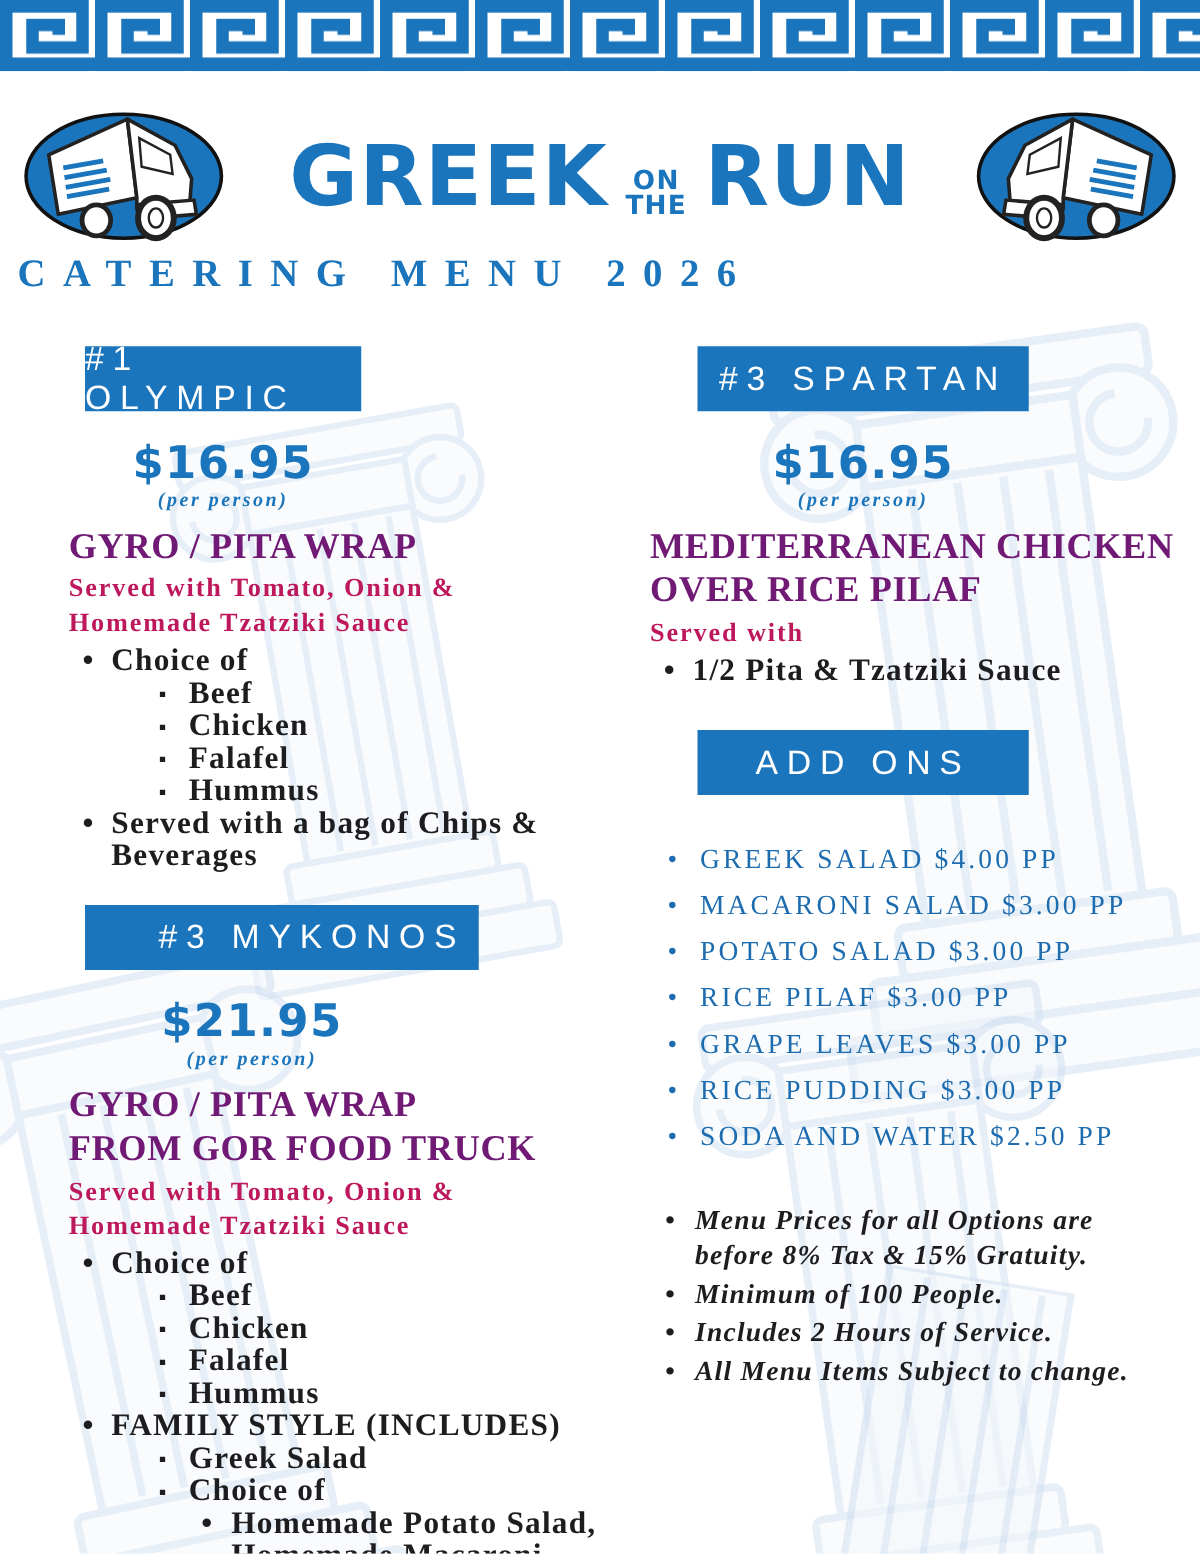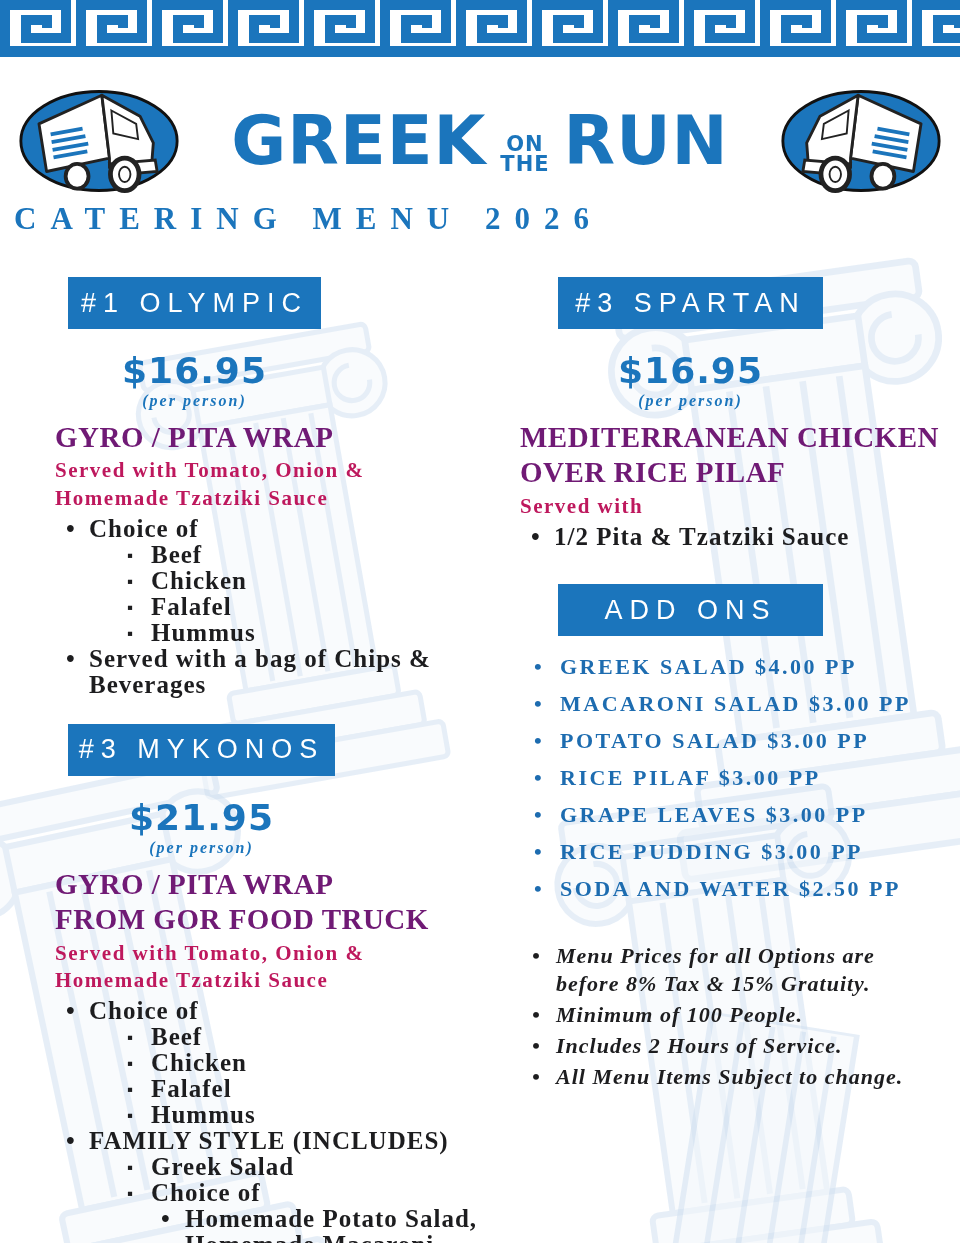--- a/index.html
+++ b/index.html
@@ -26,21 +26,21 @@
   .subtitle{text-align:left;color:#1b75bc;
             font-family:"Liberation Serif",serif;font-weight:700;
             font-size:31px;letter-spacing:14px;text-indent:14px;}
 
   
   .menu-grid{display:grid;grid-template-columns:425px 420px;column-gap:40px;
              padding-left:55px;margin-top:40px;}
   .pkg-head{background:#1b75bc;color:#fff;display:flex;align-items:center;justify-content:center;
             font-family:"Liberation Sans",sans-serif;font-weight:400;
             font-size:27px;letter-spacing:7px;height:52px;}
-  .w-olympic{width:253px;margin-left:13px;}
+  .w-olympic{width:221px;margin-left:13px;}
   .w-mykonos{width:267px;margin-left:13px;}
   .w-right{width:265px;margin-left:38px;}
   .price-wrap{text-align:center;margin-top:24px;}
   .price{color:#1b75bc;font-family:"DejaVu Sans",sans-serif;font-weight:800;
          font-size:36px;letter-spacing:1px;line-height:1;}
   .price-note{color:#1b75bc;font-style:italic;font-weight:700;
               font-size:16px;letter-spacing:2px;margin-top:3px;}
   .pkg-title{color:#701a75;font-weight:700;font-size:29px;line-height:1.22;
              margin-top:10px;letter-spacing:.5px;}
   .pkg-desc{color:#be185d;font-weight:700;font-size:21px;
@@ -50,25 +50,25 @@
                color:#1d1d1f;font-weight:700;font-size:25px;letter-spacing:1px;}
   ul.menu-list li{position:relative;line-height:26px;margin:0;}
   li.l1{padding-left:34px;}
   li.l1::before{content:"\2022";position:absolute;left:11px;}
   li.l2{padding-left:96px;}
   li.l2::before{content:"\25AA";position:absolute;left:72px;font-size:17px;top:1px;}
   li.l3{padding-left:130px;max-width:300px;}
   li.l3::before{content:"\2022";position:absolute;left:106px;}
   li.wrapcap{max-width:370px;}
 
-  .gap-mykonos{margin-top:26px;}
+  .gap-mykonos{margin-top:26px;padding-left:48px;}
   .gap-addons{margin-top:34px;}
 
-  ul.addon-list{list-style:none;margin:20px 0 0 0;padding:0;color:#1d6cb0;
-                font-weight:700;font-size:22px;letter-spacing:2.5px;}
+  ul.addon-list{list-style:none;margin:40px 0 0 0;padding:0;color:#1d6cb0;
+                font-weight:400;font-size:22px;letter-spacing:2.5px;}
   ul.addon-list li{position:relative;padding-left:40px;margin-bottom:15px;line-height:1;}
   ul.addon-list li::before{content:"\2022";position:absolute;left:14px;}
 
   ul.notes-list{list-style:none;margin:42px 0 0 0;padding:0;color:#1d1d1f;
                 font-weight:700;font-style:italic;font-size:22px;letter-spacing:1px;}
   ul.notes-list li{position:relative;padding-left:36px;max-width:392px;
                    line-height:28px;margin-bottom:3px;}
   ul.notes-list li::before{content:"\2022";position:absolute;left:12px;}
 </style>
 </head>

